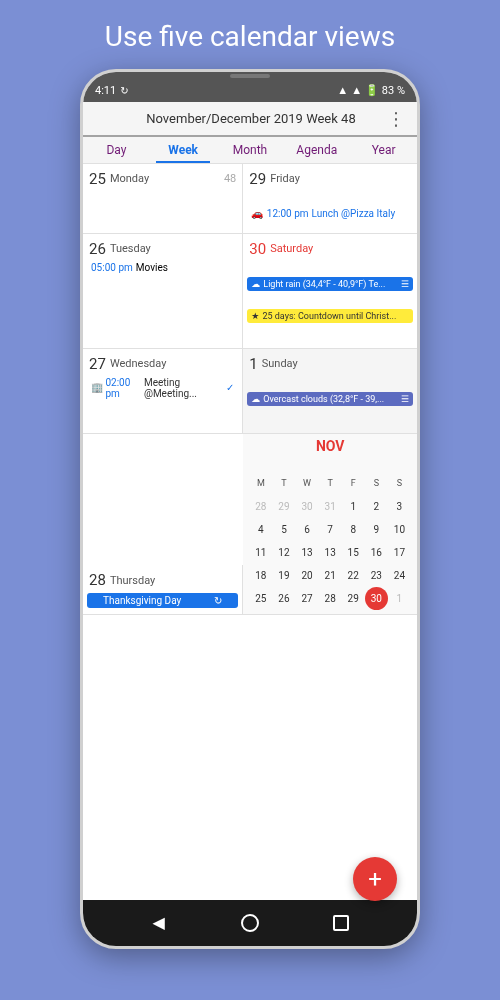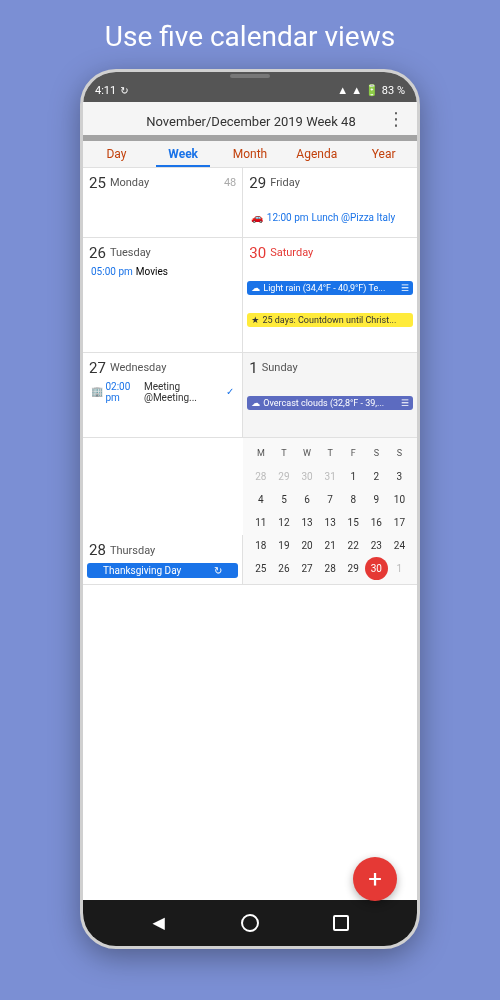--- a/index.html
+++ b/index.html
@@ -50,39 +50,39 @@
       padding: 4px 12px;
       font-size: 11px;
       min-height: 22px;
     }
     .status-left { display: flex; align-items: center; gap: 4px; }
     .status-right { display: flex; align-items: center; gap: 3px; font-size: 11px; }
     
     .app-header {
       background: #f5f5f5;
       display: flex;
-      align-items: flex-end;
+      align-items: center;
       justify-content: space-between;
       padding: 6px 12px;
-      border-bottom: 6px solid #a3a3a3;
+      border-bottom: 2px solid #a3a3a3;
     }
     .app-header-title { font-size: 13px; color: #333; flex: 1; text-align: center; }
     .app-header-menu { font-size: 18px; color: #555; cursor: pointer; }
     
     .nav-tabs {
       display: flex;
       background: #f5f5f5;
       border-bottom: 1px solid #e0e0e0;
     }
     .nav-tab {
       flex: 1;
       text-align: center;
       padding: 6px 0;
       font-size: 12px;
-      color: #c2410c;
+      color: #701a75;
       cursor: pointer;
       position: relative;
     }
     .nav-tab.active {
       color: #1a73e8;
       font-weight: bold;
     }
     .nav-tab.active::after {
       content: '';
       position: absolute;
@@ -425,20 +425,21 @@
           <div class="day-header">
             <span class="day-num">28</span>
             <span class="day-name">Thursday</span>
           </div>
           <div class="thanksgiving-bar">
             <span>Thanksgiving Day</span>
             <span>↻</span>
           </div>
         </div>
         <div class="day-right mini-cal" style="width:52%;">
+          <div class="mini-cal-header">NOV</div>
           <div class="mini-cal-grid">
 
             <div class="mini-cal-cell header-day">M</div>
             <div class="mini-cal-cell header-day">T</div>
             <div class="mini-cal-cell header-day">W</div>
             <div class="mini-cal-cell header-day">T</div>
             <div class="mini-cal-cell header-day">F</div>
             <div class="mini-cal-cell header-day">S</div>
             <div class="mini-cal-cell header-day">S</div>
 

